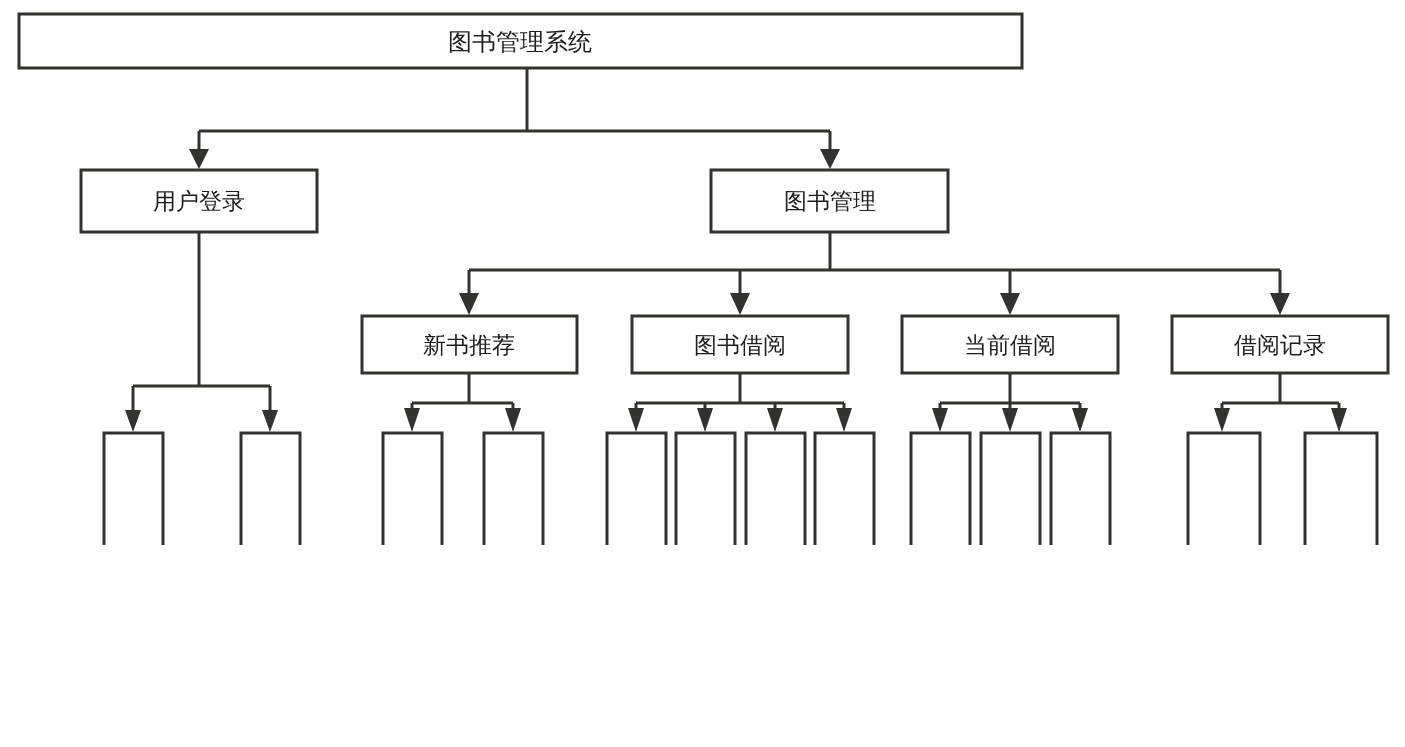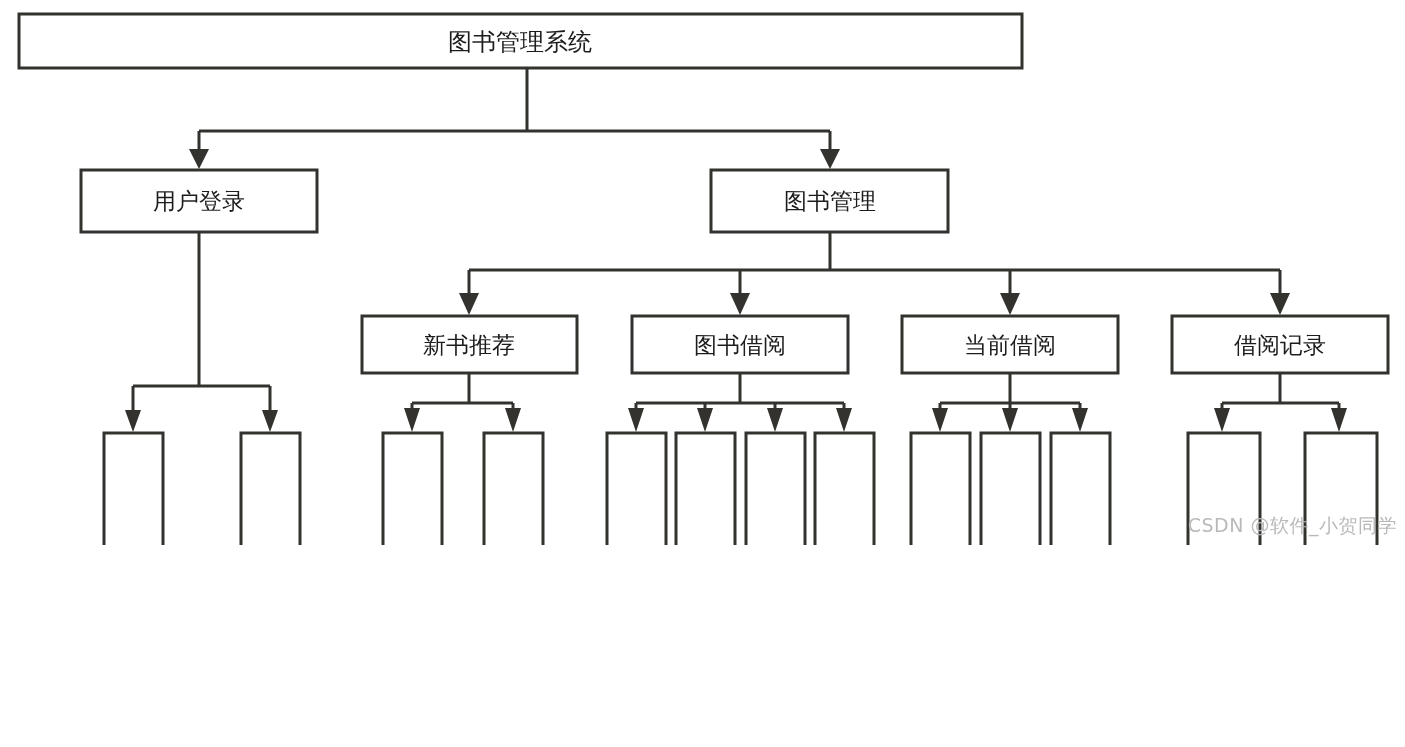--- a/index.html
+++ b/index.html
@@ -229,15 +229,14 @@
   <div class="leaf-label" style="left:746px; top:441px; width:59px; height:285px;">编辑图书（管理员）</div>
   <div class="leaf-label" style="left:815px; top:500px; width:59px; height:200px;">借阅图书</div>
 
   <div class="leaf-label" style="left:911px; top:500px; width:59px; height:200px;">查询图书</div>
   <div class="leaf-label" style="left:981px; top:500px; width:59px; height:200px;">归还图书</div>
   <div class="leaf-label" style="left:1051px; top:441px; width:59px; height:285px;">确认归还（管理员）</div>
 
   <div class="leaf-label" style="left:1188px; top:470px; width:72px; height:235px;">新增借阅记录</div>
   <div class="leaf-label" style="left:1305px; top:470px; width:72px; height:235px;">查询借阅记录</div>
 
-  <div class="watermark">CSDN @软件_小贺同学</div>
 
 </div>
 
 </body></html>

